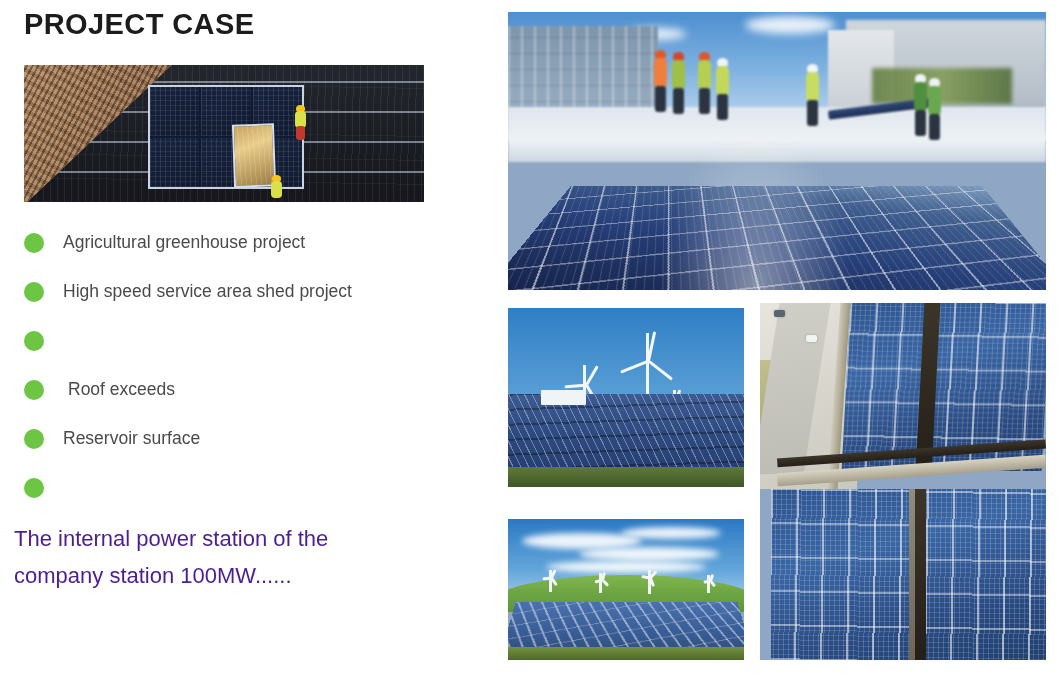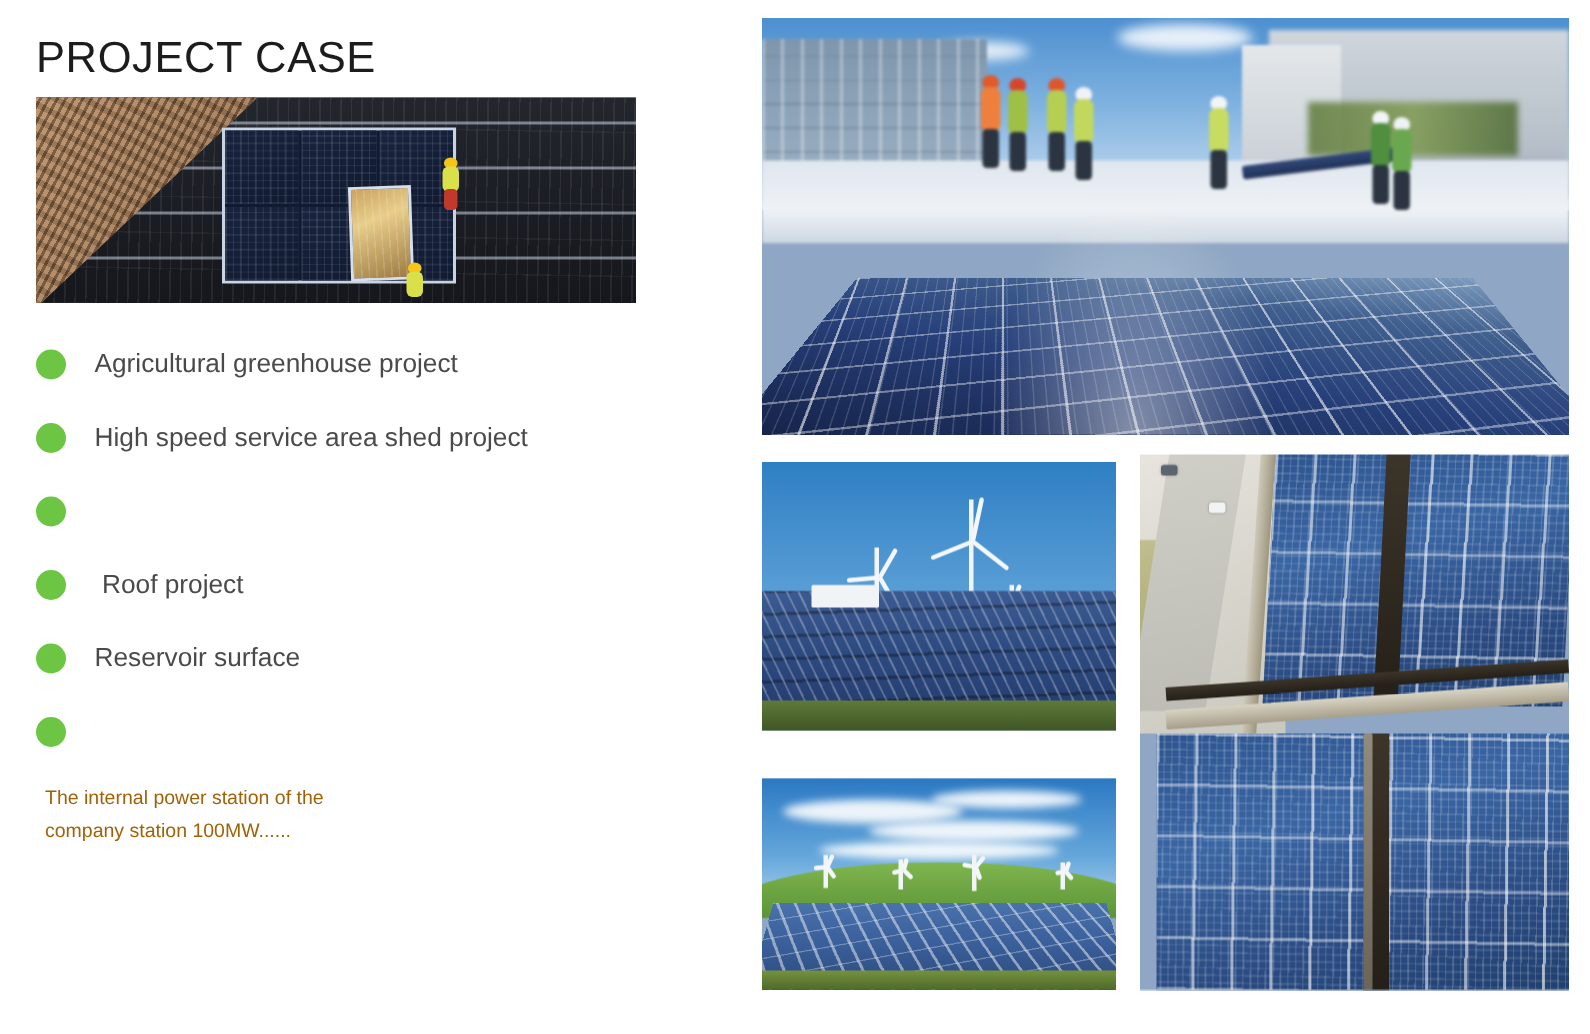--- a/index.html
+++ b/index.html
@@ -8,22 +8,22 @@
     background: #ffffff;
     font-family: "Liberation Sans", sans-serif;
     overflow: hidden;
   }
   .slide { position: relative; width: 1060px; height: 689px; background: #ffffff; }
 
   
   .left-col { position: absolute; left: 0; top: 0; width: 495px; height: 689px; }
 
   .page-title {
-    position: absolute; left: 24px; top: 24px;
-    font-size: 29px; font-weight: normal; letter-spacing: 0.4px;
+    position: absolute; left: 24px; top: 9px;
+    font-size: 29px; font-weight: bold; letter-spacing: 0.4px;
     color: #1c1c1c; line-height: 1.1; white-space: nowrap;
   }
 
   
   .roof-photo {
     position: absolute; left: 24px; top: 65px;
     width: 400px; height: 137px; overflow: hidden;
     background: #15181d;
   }
   .roof-shingle {
@@ -81,22 +81,22 @@
     width: 20px; height: 20px; border-radius: 50%;
     background: #6cc644; flex: 0 0 auto;
   }
   .bullet-text {
     margin-left: 19px; font-size: 17.5px; color: #4a4a4a;
     font-family: "Liberation Sans", sans-serif; white-space: nowrap;
   }
   .bullet-row.indented .bullet-text { margin-left: 24px; }
 
   .note {
-    position: absolute; left: 30px; top: 521px; width: 420px;
-    font-size: 13px; color: #a16207; line-height: 1.68;
+    position: absolute; left: 14px; top: 521px; width: 420px;
+    font-size: 22px; color: #4c1d95; line-height: 1.68;
   }
 
   
   .photo { position: absolute; overflow: hidden; background: #8fa7c4; }
 
   
   .ph-rooftop { left: 508px; top: 12px; width: 538px; height: 278px; }
   .sky-top {
     position: absolute; left: 0; top: 0; right: 0; height: 46%;
     background: linear-gradient(180deg,#4d8fd0 0%, #7fb2e0 45%, #cfe1f2 100%);
@@ -300,21 +300,21 @@
       </div>
       <div class="bullet-row">
         <span class="bullet-dot" style="background: rgb(108, 198, 68);"></span>
         <span class="bullet-text">High speed service area shed project</span>
       </div>
       <div class="bullet-row">
         <span class="bullet-dot" style="background: rgb(108, 198, 68);"></span>
       </div>
       <div class="bullet-row indented">
         <span class="bullet-dot" style="background: rgb(108, 198, 68);"></span>
-        <span class="bullet-text">Roof project</span>
+        <span class="bullet-text">Roof exceeds</span>
       </div>
       <div class="bullet-row">
         <span class="bullet-dot" style="background: rgb(108, 198, 68);"></span>
         <span class="bullet-text">Reservoir surface</span>
       </div>
       <div class="bullet-row">
         <span class="bullet-dot" style="background: rgb(108, 198, 68);"></span>
       </div>
     </div>
 

